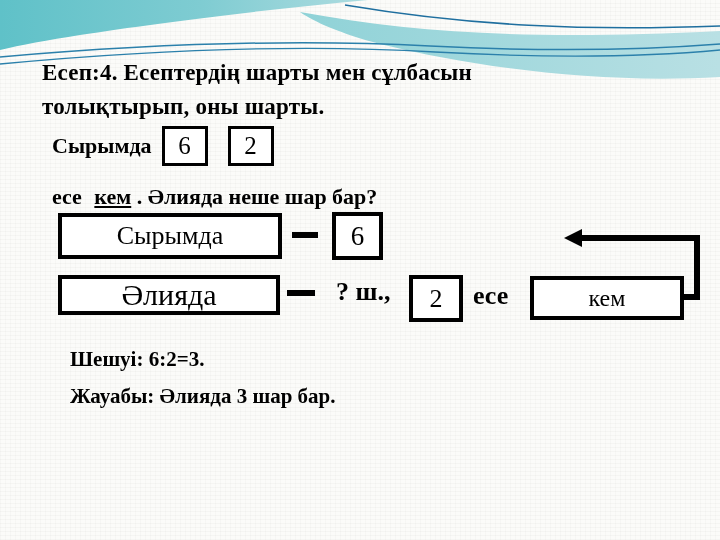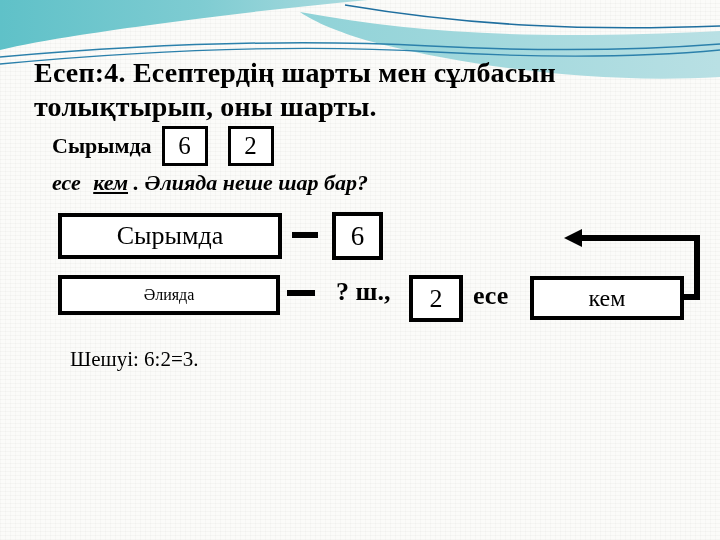--- a/index.html
+++ b/index.html
@@ -8,55 +8,55 @@
     background-color:#fbfbf9;
     background-image:
       repeating-linear-gradient(0deg, rgba(190,190,185,0.10) 0 1px, transparent 1px 4px),
       repeating-linear-gradient(90deg, rgba(190,190,185,0.08) 0 1px, transparent 1px 5px);
     font-family:"Liberation Serif","DejaVu Serif",serif;
     color:#000;
   }
   .header-svg { position:absolute; top:0; left:0; display:block; }
 
   .title {
-    position:absolute; left:34px; top:56px; width:620px;
-    font-size:28px; font-weight:bold; line-height:34px; letter-spacing:0.2px;
+    position:absolute; left:42px; top:56px; width:620px;
+    font-size:23px; font-weight:bold; line-height:34px; letter-spacing:0.2px;
   }
 
   .problem { position:absolute; left:52px; top:122px; width:660px; font-size:22px; font-weight:bold; }
   .problem-line1 { display:flex; align-items:center; height:48px; white-space:nowrap; }
-  .problem-line2 { margin-top:0; white-space:nowrap;font-style:italic; }
+  .problem-line2 { margin-top:14px; white-space:nowrap; }
   .inline-box {
     display:flex; align-items:center; justify-content:center;
     width:40px; height:34px; border:3px solid #000; background:#fff;
     font-weight:normal; font-size:25px; margin:0 10px; flex:0 0 auto;
   }
   .u { text-decoration:underline; }
   .sp { margin-right:7px; }
 
   .sbox {
     position:absolute; display:flex; align-items:center; justify-content:center;
     border:4px solid #000; background:#fff;
   }
   .box-row1-label { left:58px;  top:213px; width:216px; height:38px; font-size:26px; }
   .box-row1-value { left:332px; top:212px; width:43px;  height:40px; font-size:27px; }
-  .box-row2-label { left:58px;  top:275px; width:214px; height:32px; font-size:16px; }
+  .box-row2-label { left:58px;  top:275px; width:214px; height:32px; font-size:30px; }
   .box-row2-value { left:409px; top:275px; width:46px;  height:39px; font-size:26px; }
   .box-row2-rel   { left:530px; top:276px; width:146px; height:36px; font-size:24px; }
 
   .dash { position:absolute; background:#000; height:6px; }
   .dash1 { left:292px; top:232px; width:26px; }
   .dash2 { left:287px; top:290px; width:28px; }
 
   .q-text   { position:absolute; left:336px; top:277px; font-size:26px; font-weight:bold; }
   .ese-text { position:absolute; left:473px; top:281px; font-size:26px; font-weight:bold; }
 
   .arrow-svg { position:absolute; top:0; left:0; pointer-events:none; }
 
-  .solution { position:absolute; left:70px; top:341px; font-size:21px; font-weight:normal; line-height:37px; }
+  .solution { position:absolute; left:70px; top:341px; font-size:21px; font-weight:bold; line-height:37px; }
 </style>
 </head>
 <body>
 
 <div class="slide">
 
   <svg class="header-svg" width="720" height="150" viewBox="0 0 720 150" aria-hidden="true">
     <defs>
       <linearGradient id="tealGrad" x1="0" y1="0" x2="1" y2="0">
         <stop offset="0" stop-color="#5fc1c8"></stop>
@@ -121,15 +121,16 @@
     <span>кем</span>
   </div>
 
   <svg class="arrow-svg" width="720" height="540" viewBox="0 0 720 540" aria-hidden="true">
     <path d="M684,297 L697,297 L697,238 L580,238" fill="none" stroke="#000" stroke-width="6"></path>
     <polygon points="564,238 582,229 582,247" fill="#000"></polygon>
   </svg>
 
   <div class="solution">
     <div>Шешуі: 6:2=3.</div>
+    <div>Жауабы: Әлияда 3 шар бар.</div>
   </div>
 
 </div>
 
 </body></html>

